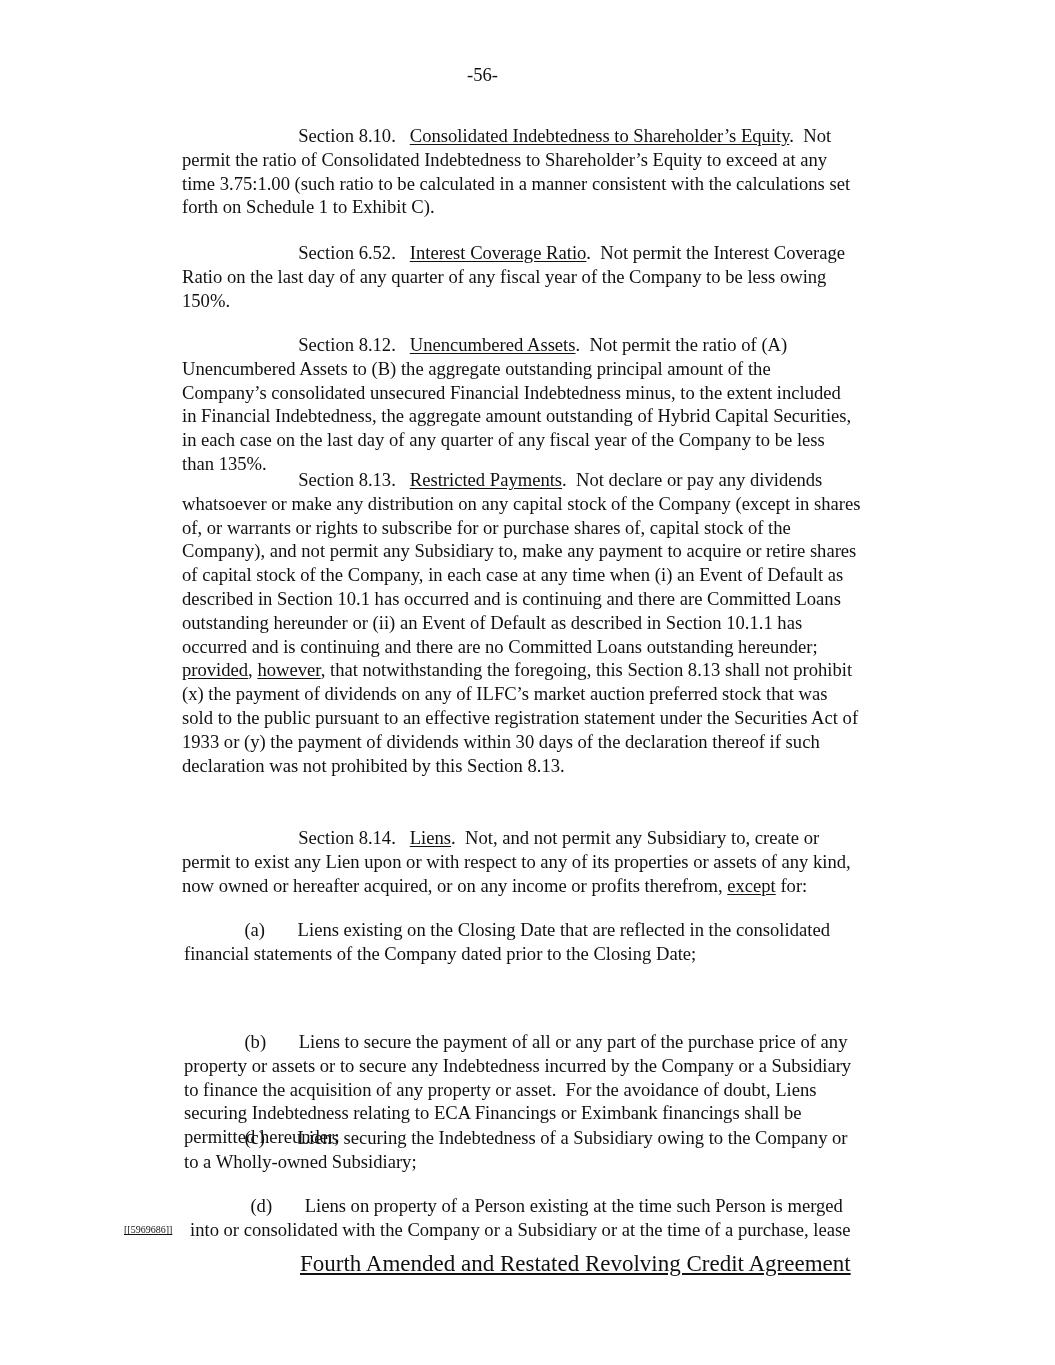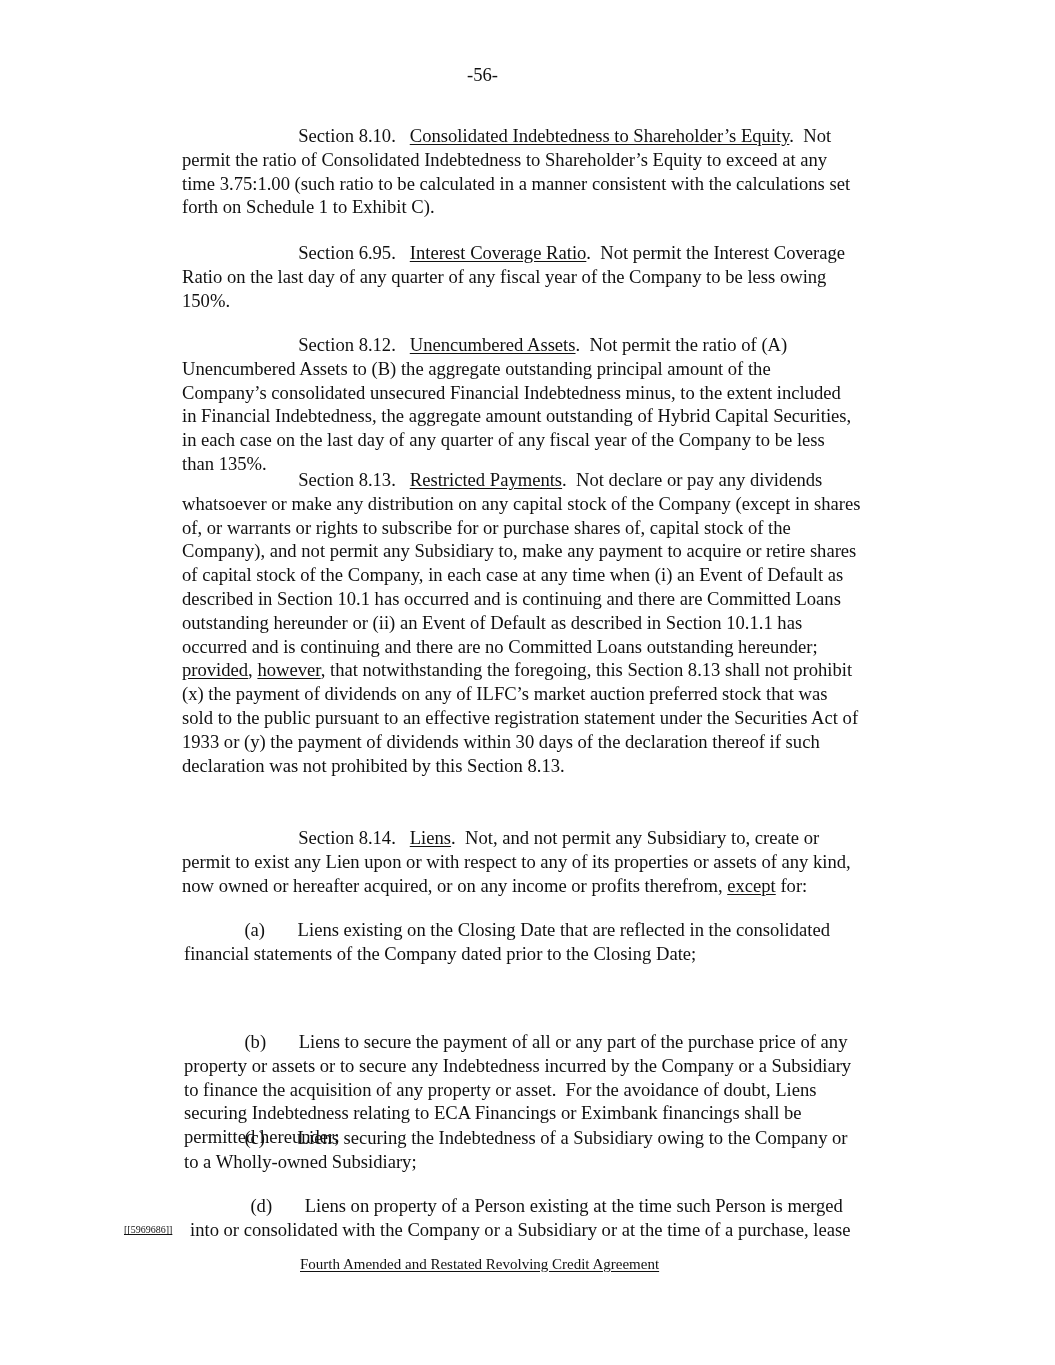--- a/index.html
+++ b/index.html
@@ -3,34 +3,34 @@
   <meta charset="utf-8">
   <style>
     html, body { margin: 0; padding: 0; background: #ffffff; }
     body {
       width: 1055px; height: 1365px; position: relative; overflow: hidden;
       font-family: "Liberation Serif", serif; color: #111; font-size: 18.6px;
     }
     .page-number { position: absolute; top: 63px; left: 0; width: 965px; text-align: center; line-height: 24px; }
     .para { position: absolute; left: 176px; width: 790px; line-height: 23.8px; white-space: pre; margin-left: 6px; }
     .u { text-decoration: underline; text-underline-offset: 2px; }
-    .footer-title { position: absolute; top: 1253px; left: 300px; font-size: 15px; line-height: 22px; text-decoration: underline; text-underline-offset: 2px; }
+    .footer-title { position: absolute; top: 1253px; left: 300px; font-size: 23px; line-height: 22px; text-decoration: underline; text-underline-offset: 2px; }
     .doc-id { position: absolute; top: 1224px; left: 124px; font-size: 10px; line-height: 12px; text-decoration: underline; }
   </style>
 </head>
 <body>
 
 <div class="page-number">-56-</div>
 
 <div class="para" style="top:124px"><span>                         Section 8.10.   </span><span class="u">Consolidated Indebtedness to Shareholder’s Equity</span><span>.  Not</span>
 <span>permit the ratio of Consolidated Indebtedness to Shareholder’s Equity to exceed at any</span>
 <span>time 3.75:1.00 (such ratio to be calculated in a manner consistent with the calculations set</span>
 <span>forth on Schedule 1 to Exhibit C).</span></div>
 
-<div class="para" style="top:241px"><span>                         Section 6.95.   </span><span class="u">Interest Coverage Ratio</span><span>.  Not permit the Interest Coverage</span>
+<div class="para" style="top:241px"><span>                         Section 6.52.   </span><span class="u">Interest Coverage Ratio</span><span>.  Not permit the Interest Coverage</span>
 <span>Ratio on the last day of any quarter of any fiscal year of the Company to be less owing</span>
 <span>150%.</span></div>
 
 <div class="para" style="top:333px"><span>                         Section 8.12.   </span><span class="u">Unencumbered Assets</span><span>.  Not permit the ratio of (A)</span>
 <span>Unencumbered Assets to (B) the aggregate outstanding principal amount of the</span>
 <span>Company’s consolidated unsecured Financial Indebtedness minus, to the extent included</span>
 <span>in Financial Indebtedness, the aggregate amount outstanding of Hybrid Capital Securities,</span>
 <span>in each case on the last day of any quarter of any fiscal year of the Company to be less</span>
 <span>than 135%.</span></div>
 

